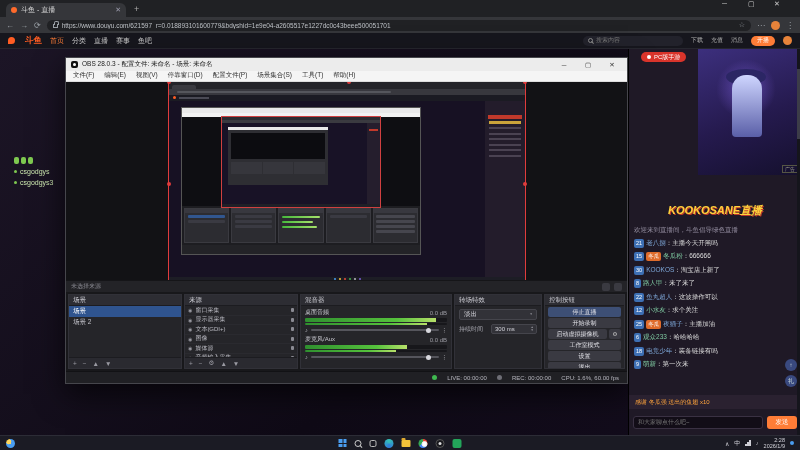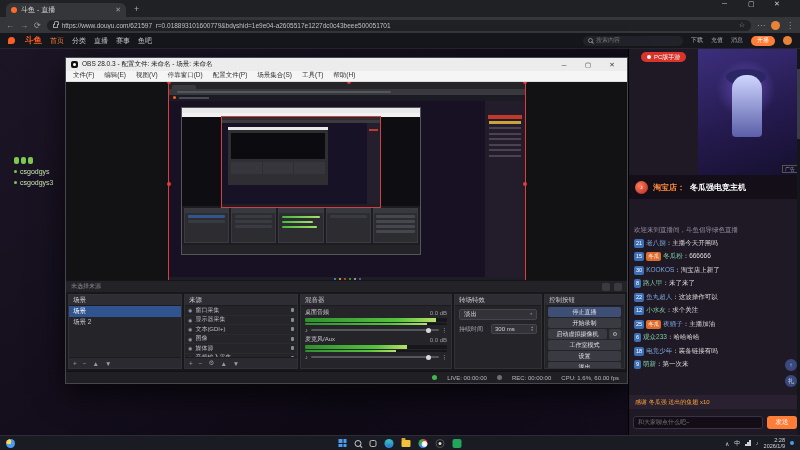--- a/index.html
+++ b/index.html
@@ -515,25 +515,21 @@
     <div class="promo">
       <div class="pg1"></div>
         <div class="pchar2"></div>
         <div class="pchar"></div>
       <span class="adtag">广告</span>
     </div>
     <div class="pcpill">
       <span class="pcdot"></span>
       <span>PC版手游</span>
     </div>
-    <div class="banner">
-      <span class="spkico">♪</span>
-      <span class="bp">淘宝店：</span>
-        <span class="bt">冬瓜强电竞主机</span>
-    </div>
+    <div class="klogo">KOOKOSANE直播</div>
 
     <div class="msgs">
       <div class="m sys">欢迎来到直播间，斗鱼倡导绿色直播</div>
       <div class="m"><span class="lv">21</span><span class="un">老八捌</span>：<span>主播今天开黑吗</span></div>
       <div class="m"><span class="lv">15</span><span class="fan">冬瓜</span><span class="un g">冬瓜粉</span>：<span>666666</span></div>
       <div class="m"><span class="lv">30</span><span class="un">KOOKOS</span>：<span>淘宝店上新了</span></div>
       <div class="m"><span class="lv">8</span><span class="un g">路人甲</span>：<span>来了来了</span></div>
       <div class="m"><span class="lv">22</span><span class="un">鱼丸超人</span>：<span>这波操作可以</span></div>
       <div class="m"><span class="lv">12</span><span class="un g">小水友</span>：<span>求个关注</span></div>
       <div class="m"><span class="lv">25</span><span class="fan">冬瓜</span><span class="un">夜猫子</span>：<span>主播加油</span></div>

